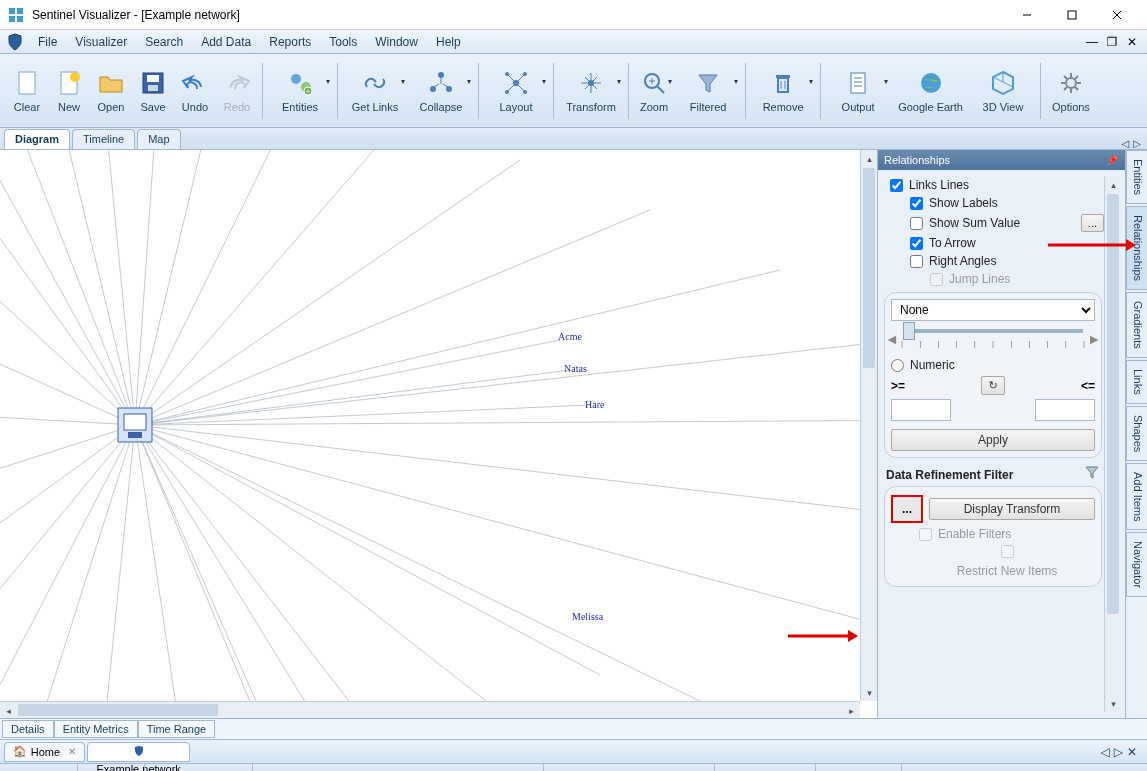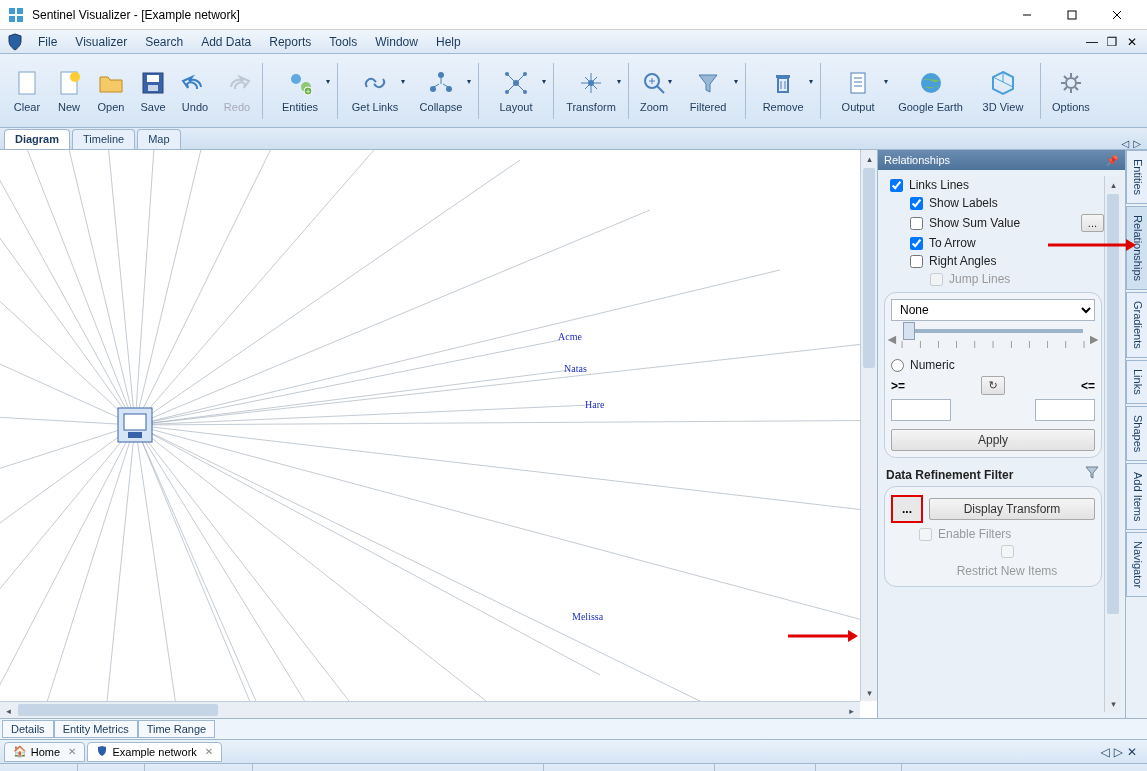--- a/index.html
+++ b/index.html
@@ -75,21 +75,21 @@
 .side-tab { writing-mode: vertical-rl; text-orientation: mixed; padding:8px 3px; font-size:11px; color:#1a3a5c; border:1px solid #9fb8d0; border-right:none; margin-bottom:2px; background:#e7f0fa; cursor:pointer; text-align:center;}
 .side-tab.active { background:#cfe0f1; }
 
 
 .bottom-tabs { height:21px; background:#eef4fb; border-top:1px solid #9fb8d0; display:flex; align-items:center; padding-left:2px; }
 .btab { padding:2px 8px; border:1px solid #9fb8d0; background:#f5f8fc; color:#1a3a5c; font-size:11px; cursor:pointer; height:18px; display:flex; align-items:center;}
 
 
 .doc-tabs { height:24px; background: linear-gradient(#eaf2fb,#d6e5f5); border-top:1px solid #9fb8d0; display:flex; align-items:center; padding:0 4px; gap:2px;}
 .doc-tab { display:flex; align-items:center; gap:4px; padding:2px 8px; border:1px solid #9fb8d0; border-radius:4px 4px 0 0; background:#f5f8fc; font-size:11px; cursor:pointer; height:20px;}
-.doc-tab.active { background:#fff; }
+.doc-tab.active { background:#fff;flex-direction:column; }
 .doc-tab .close-x { font-size:10px; color:#888; margin-left:4px;}
 .doc-nav { margin-left:auto; display:flex; gap:4px; padding-right:6px; color:#1a3a5c;}
 
 
 .statusbar { height:22px; background: linear-gradient(#e2ecf7,#cfe0f1); border-top:1px solid #9fb8d0; display:flex; align-items:center; font-size:11px; color:#222; }
 .statusbar .cell { padding:0 8px; border-right:1px solid #a8bed6; height:100%; display:flex; align-items:center;}
 .statusbar .flex { flex:1; }
 
 
 .annot-arrow { position:absolute; pointer-events:none; }

